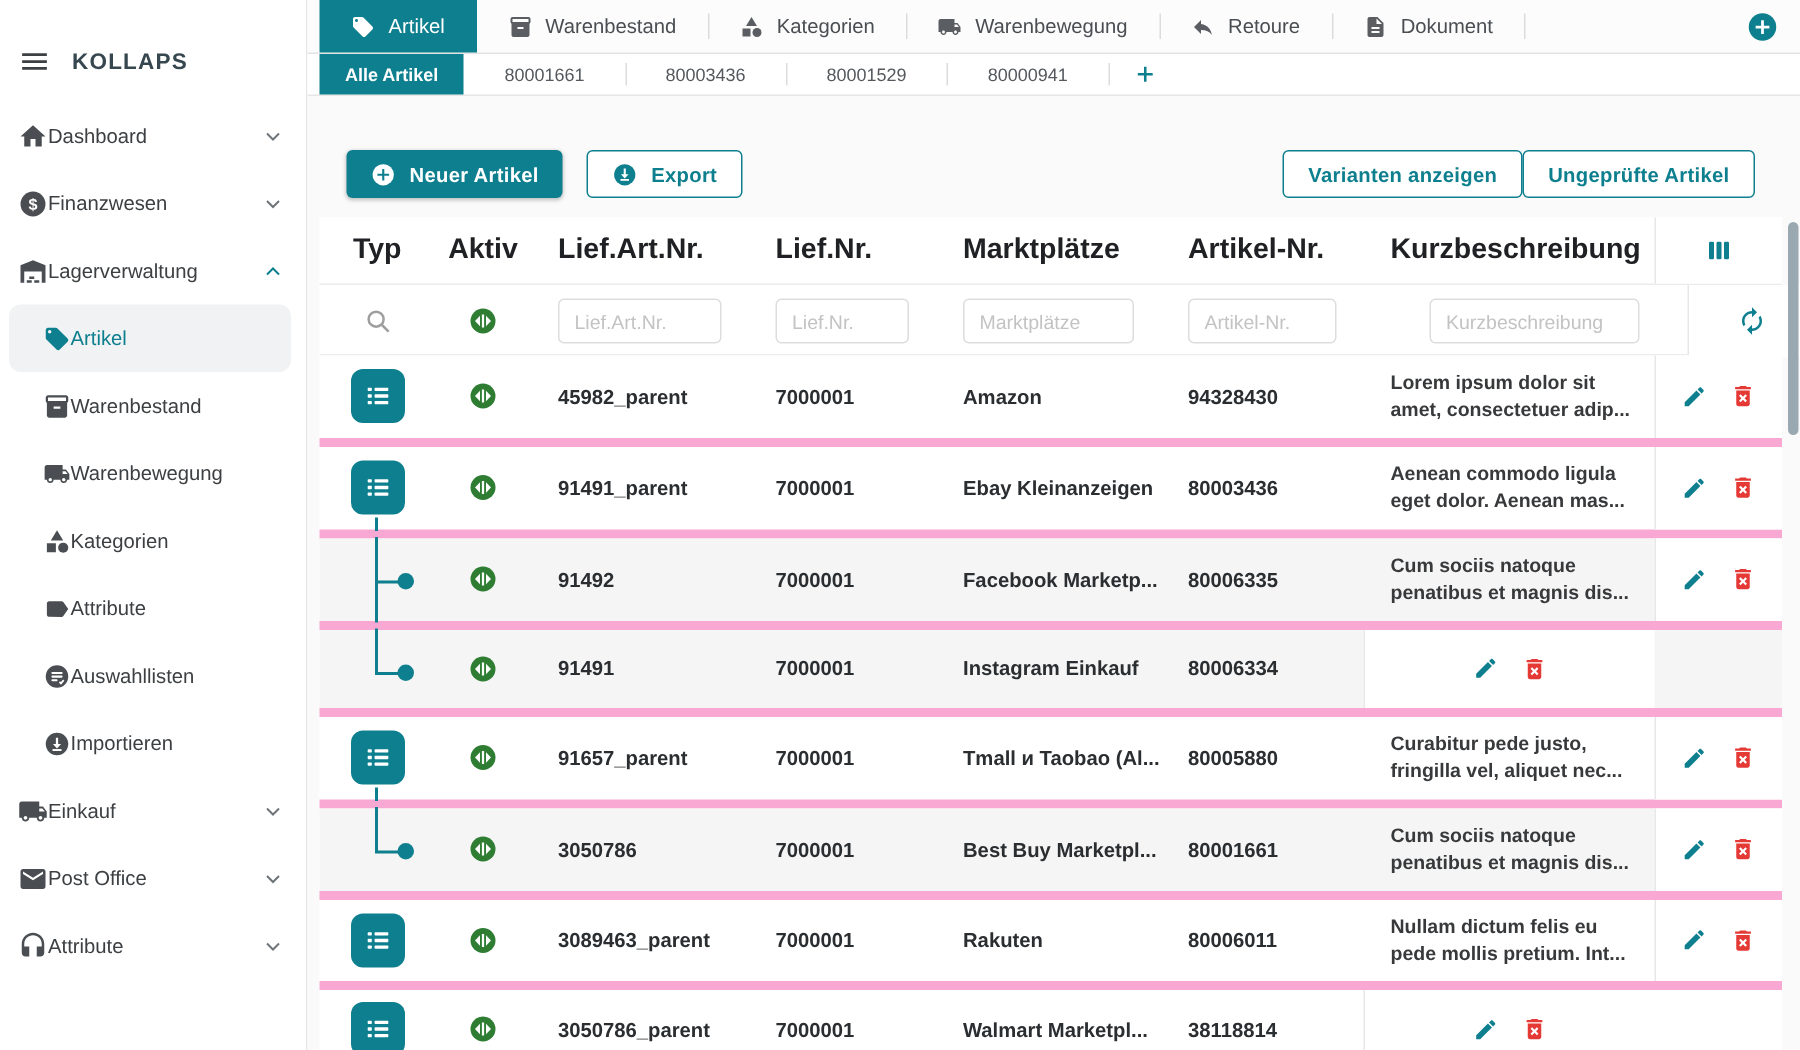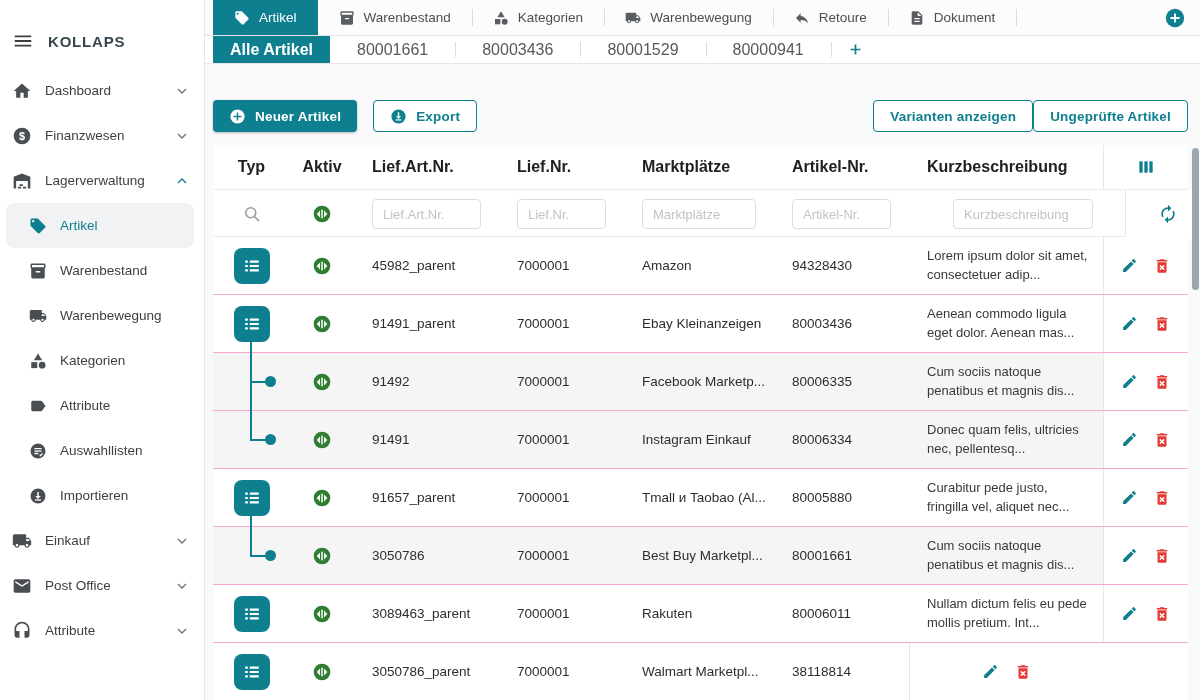--- a/index.html
+++ b/index.html
@@ -4,21 +4,21 @@
 <style>
   * { margin:0; padding:0; box-sizing:border-box; }
   html,body { width:1200px; height:700px; overflow:hidden; background:#fff;
               font-family:"Liberation Sans","DejaVu Sans",sans-serif; }
   .app { display:flex; width:1200px; height:700px; }
 
   
   .sidebar { width:205px; background:#fff; border-right:1px solid #e6e6e6; flex:none; }
   .logo-row { display:flex; align-items:center; gap:14px; padding:30px 14px 16px 12px; }
   .logo-row .lbl { font-size:15px; font-weight:bold; color:#37474f; letter-spacing:.8px; }
-  .side-item { height:45px; display:flex; align-items:center; gap:13px;
+  .side-item { height:45px; display:flex; align-items:center; 
                padding:0 14px 0 12px; font-size:13.5px; color:#3d4043; cursor:pointer; }
   .side-item.sub { padding-left:29px; }
   .side-item .ico { width:20px; height:20px; color:#4a4e52; flex:none; display:flex; }
   .side-item.sub .ico { width:18px; height:18px; }
   .side-item .chev { margin-left:auto; width:16px; height:16px; color:#6f7478; display:flex; }
   .side-item .chev.up { transform:rotate(180deg); color:#0e7f8e; }
   .side-item.active { background:#f0f2f3; border-radius:8px; margin:0 10px 0 6px;
                       padding-left:23px; color:#0e7f8e; }
   .side-item.active .ico { color:#0e7f8e; }
   .ico svg { width:100%; height:100%; display:block; }
@@ -35,61 +35,61 @@
   .tab.active .ico { color:#fff; }
   .tab.plain + .tab.plain::before, .tab.plain:last-of-type::after {
     content:''; position:absolute; top:9px; bottom:9px; width:1px; background:#dcdcdc; }
   .tab.plain + .tab.plain::before { left:0; }
   .tab.plain:last-of-type::after { right:-1px; }
   .tab-add { margin-left:auto; margin-right:14px; align-self:center; width:22px; height:22px;
              color:#0e7f8e; cursor:pointer; display:flex; }
 
   .sub-tabs { height:28px; display:flex; align-items:stretch; background:#fff;
               border-bottom:1px solid #e6e6e6; flex:none; padding-left:8px; }
-  .subtab { display:flex; align-items:center; padding:0 27px; font-size:16px; color:#55595d;
+  .subtab { display:flex; align-items:center; padding:0 27px; font-size:12px; color:#55595d;
             position:relative; cursor:pointer; }
   .subtab.active { background:#0e7f8e; color:#fff; font-weight:bold; padding:0 17px; }
   .subtab.plain + .subtab.plain::before, .subtab.plain:last-of-type::after {
     content:''; position:absolute; top:6px; bottom:6px; width:1px; background:#dcdcdc; }
   .subtab.plain + .subtab.plain::before { left:0; }
   .subtab.plain:last-of-type::after { right:-1px; }
   .subtab-add { width:17px; height:17px; color:#0e7f8e; align-self:center; margin-left:16px;
                 cursor:pointer; display:flex; }
 
   .content { flex:1; padding:0 12px 0 8px; min-height:0; }
 
-  .toolbar { display:flex; align-items:center; margin:36px 0 13px; }
+  .toolbar { display:flex; align-items:center; margin:36px 18px 13px; }
   .btn { height:32px; border-radius:4px; display:inline-flex; align-items:center; gap:9px;
          padding:0 16px; font-size:13.5px; font-weight:bold; cursor:pointer;
          font-family:inherit; letter-spacing:.2px; }
   .btn .ico { width:17px; height:17px; display:flex; }
   .btn-primary { background:#0e7f8e; color:#fff; border:none; box-shadow:0 1px 3px rgba(0,0,0,.25); }
   .btn-outline { background:#fff; color:#0e7f8e; border:1px solid #0e7f8e; }
   .gap16 { width:16px; flex:none; }
   .toolbar-right { margin-left:auto; display:flex; }
 
   
   .table { background:#fff; }
   .grid-row { display:grid; grid-template-columns:77px 64px 145px 125px 150px 135px 1fr 85px; }
   .thead { height:45px; align-items:center; border-bottom:1px solid #ececec;
-           font-weight:bold; font-size:16px; color:#202124; background:#fff; }
+           font-weight:bold; font-size:19px; color:#202124; background:#fff; }
   .hcell { padding-left:18px; }
   .hcell.center { padding:0; text-align:center; }
   .tfilter { height:47px; align-items:center; border-bottom:1px solid #ececec; background:#fff; }
   .fcell { display:flex; align-items:center; }
   .fcell.center { justify-content:center; }
   .tfilter input { height:30px; border:1px solid #ddd; border-radius:4px; margin:0 18px;
                    width:calc(100% - 36px); padding:0 10px; font-size:13px; color:#444;
                    font-family:inherit; background:#fff; outline:none; }
   .tfilter .c-kb input { width:140px; margin-left:26px; }
   .tfilter input::placeholder { color:#c3c3c3; }
   .i20 { width:20px; height:20px; display:flex; }
 
-  .trow { min-height:58px; border-bottom:1px solid #f9a8d4; font-size:13.5px; color:#2b2e31;
-          background:#fff; position:relative; }
+  .trow { min-height:58px; border-bottom:6px solid #f9a8d4; font-size:13.5px; color:#2b2e31;
+          background:#fff; position:relative;font-weight:bold; }
   .trow.shaded { background:#f5f5f5; }
   .cell { display:flex; align-items:center; }
   .cell.txt { padding-left:18px; }
   .c-typ { position:relative; justify-content:center; }
   .c-aktiv { justify-content:center; }
   .c-kb { font-size:13px; color:#37393b; line-height:1.42; padding:9px 14px 9px 18px;
           align-items:center; }
   .c-act { justify-content:center; gap:15px; background:#fff; border-left:1px solid #e7e7e7; }
   .act-edit { width:17px; height:17px; color:#0e7f8e; display:flex; }
   .act-del { width:18px; height:18px; color:#e53935; display:flex; }
@@ -596,21 +596,20 @@
                       <path d="M9.6 7.8v8.4L5.6 12z"></path>
                       <path d="M14.4 7.8v8.4l4-4.2z"></path>
                     </g>
                   </svg>
                 </span>
               </div>
     <div class="cell txt f-lan">91491</div>
     <div class="cell txt f-ln">7000001</div>
     <div class="cell txt f-mp">Instagram Einkauf</div>
     <div class="cell txt f-an">80006334</div>
-    <div class="cell c-kb">Donec quam felis, ultricies nec, pellentesq...</div>
     <div class="cell c-act">
       <span class="act-edit">
                   <svg viewBox="0 0 24 24" fill="currentColor">
                     <path d="M3 17.25V21h3.75L17.81 9.94l-3.75-3.75L3 17.25zM20.71 7.04c.39-.39.39-1.02 0-1.41l-2.34-2.34c-.39-.39-1.02-.39-1.41 0l-1.83 1.83 3.75 3.75 1.83-1.83z"></path>
                   </svg>
                 </span>
       <span class="act-del">
                   <svg viewBox="0 0 24 24" fill="currentColor">
                     <path d="M6 19c0 1.1.9 2 2 2h8c1.1 0 2-.9 2-2V7H6v12zM8.46 11.88l1.41-1.41L12 12.59l2.12-2.12 1.41 1.41L13.41 14l2.12 2.12-1.41 1.41L12 15.41l-2.12 2.12-1.41-1.41L10.59 14l-2.13-2.12zM15.5 4l-1-1h-5l-1 1H5v2h14V4z"></path>
                   </svg>

